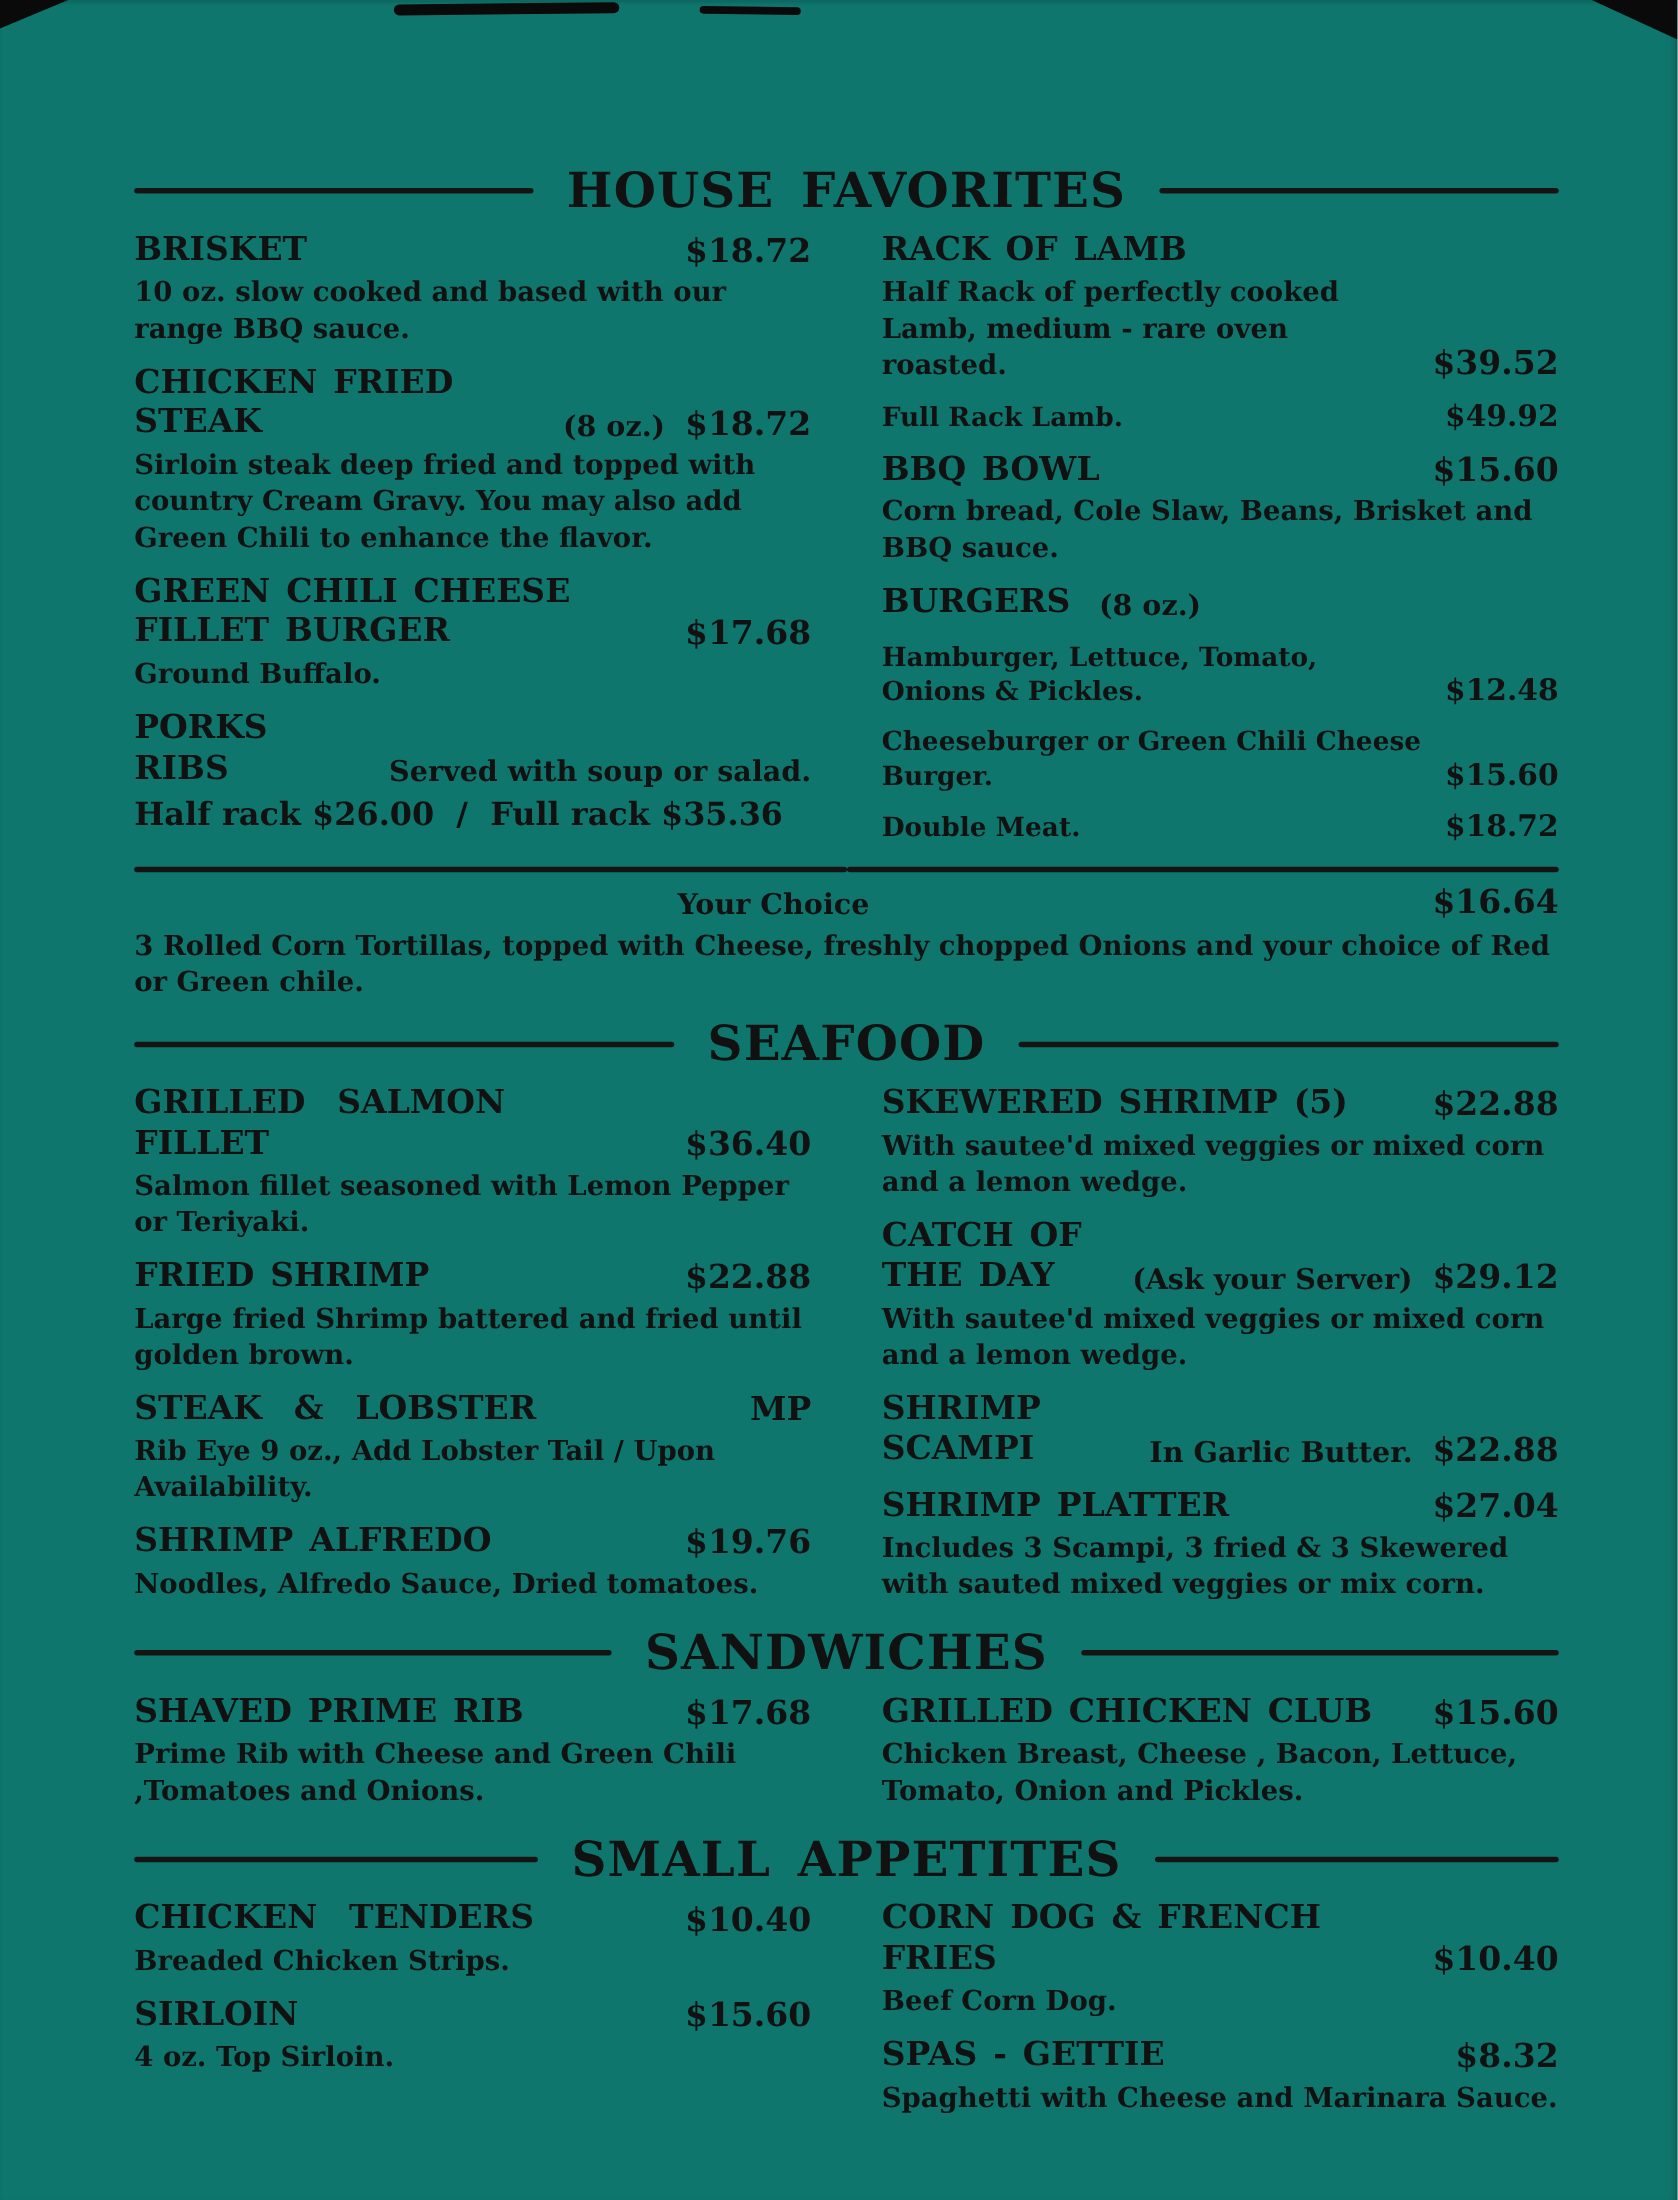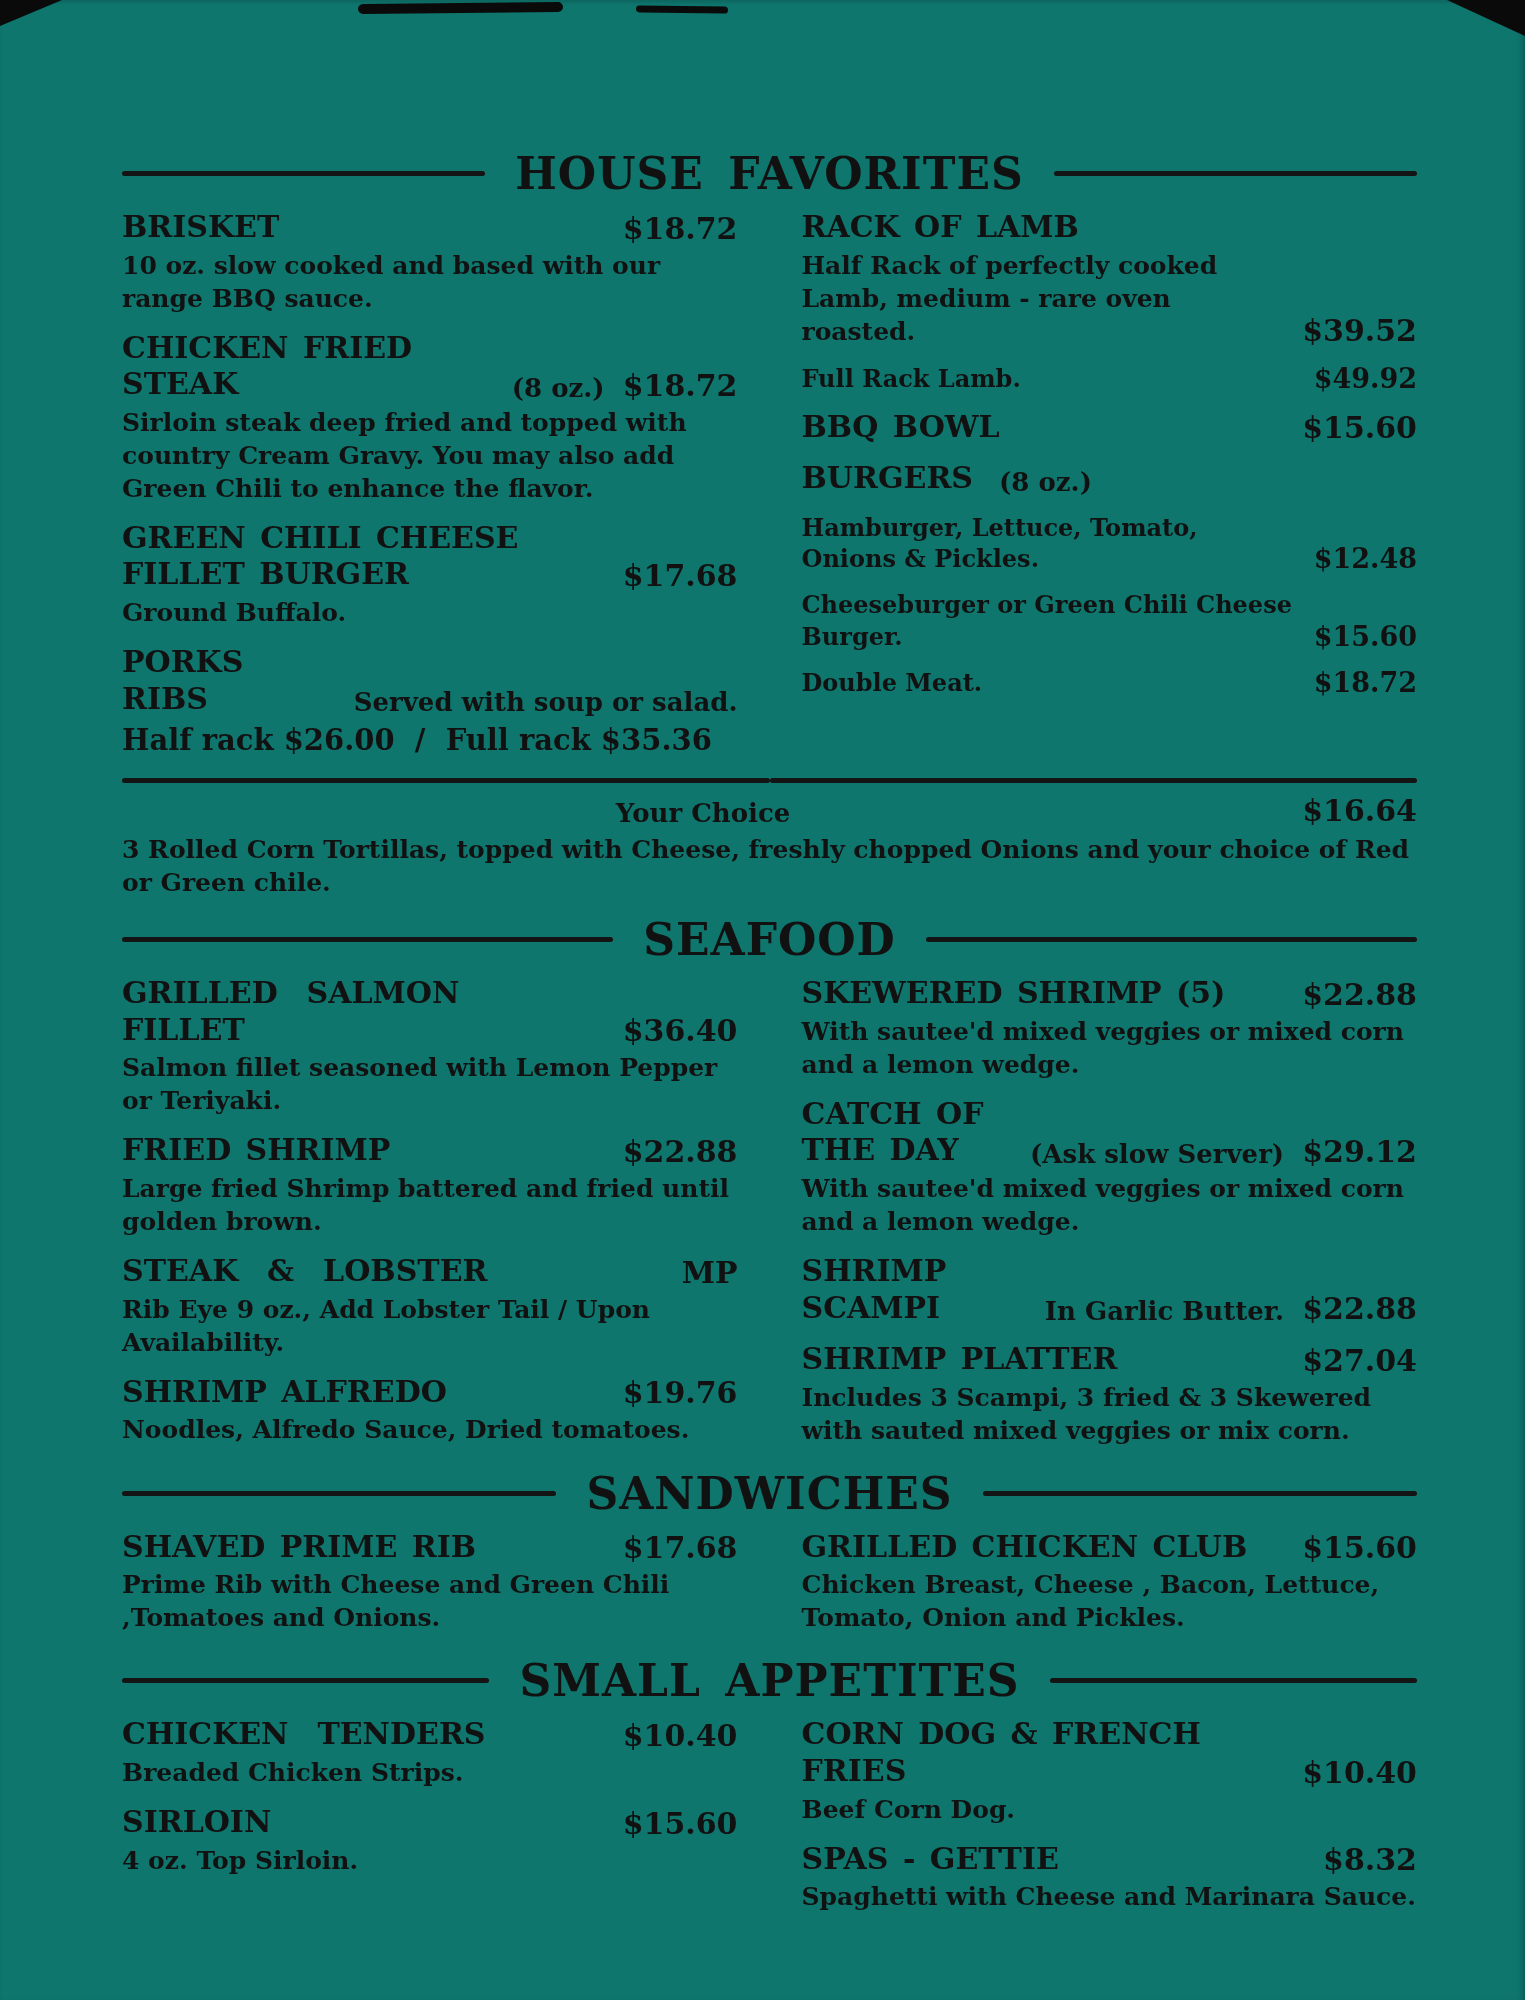--- a/index.html
+++ b/index.html
@@ -111,20 +111,21 @@
           <div class="sb">
             <span class="sbt">Full Rack Lamb.</span>
             <span class="p">$49.92</span>
           </div>
         </div>
         <div class="it">
           <div class="r">
             <span class="n">BBQ BOWL</span>
             <span class="p">$15.60</span>
           </div>
+          <div class="d">Corn bread, Cole Slaw, Beans, Brisket and BBQ sauce.</div>
         </div>
         <div class="it">
           <div class="r">
             <span class="n">BURGERS</span>
             <span class="sx">(8 oz.)</span>
           </div>
           <div class="sb">
             <span class="sbt">Hamburger, Lettuce, Tomato, Onions &amp; Pickles.</span>
             <span class="p">$12.48</span>
           </div>
@@ -192,21 +193,21 @@
         <div class="it">
           <div class="r">
             <span class="n">SKEWERED SHRIMP (5)</span>
             <span class="p">$22.88</span>
           </div>
           <div class="d">With sautee'd mixed veggies or mixed corn and a lemon wedge.</div>
         </div>
         <div class="it">
           <div class="r">
             <span class="n">CATCH OF THE DAY</span>
-            <span class="sx">(Ask slow Server)</span>
+            <span class="sx">(Ask your Server)</span>
             <span class="p">$29.12</span>
           </div>
           <div class="d">With sautee'd mixed veggies or mixed corn and a lemon wedge.</div>
         </div>
         <div class="it">
           <div class="r">
             <span class="n">SHRIMP SCAMPI</span>
             <span class="sx">In Garlic Butter.</span>
             <span class="p">$22.88</span>
           </div>

